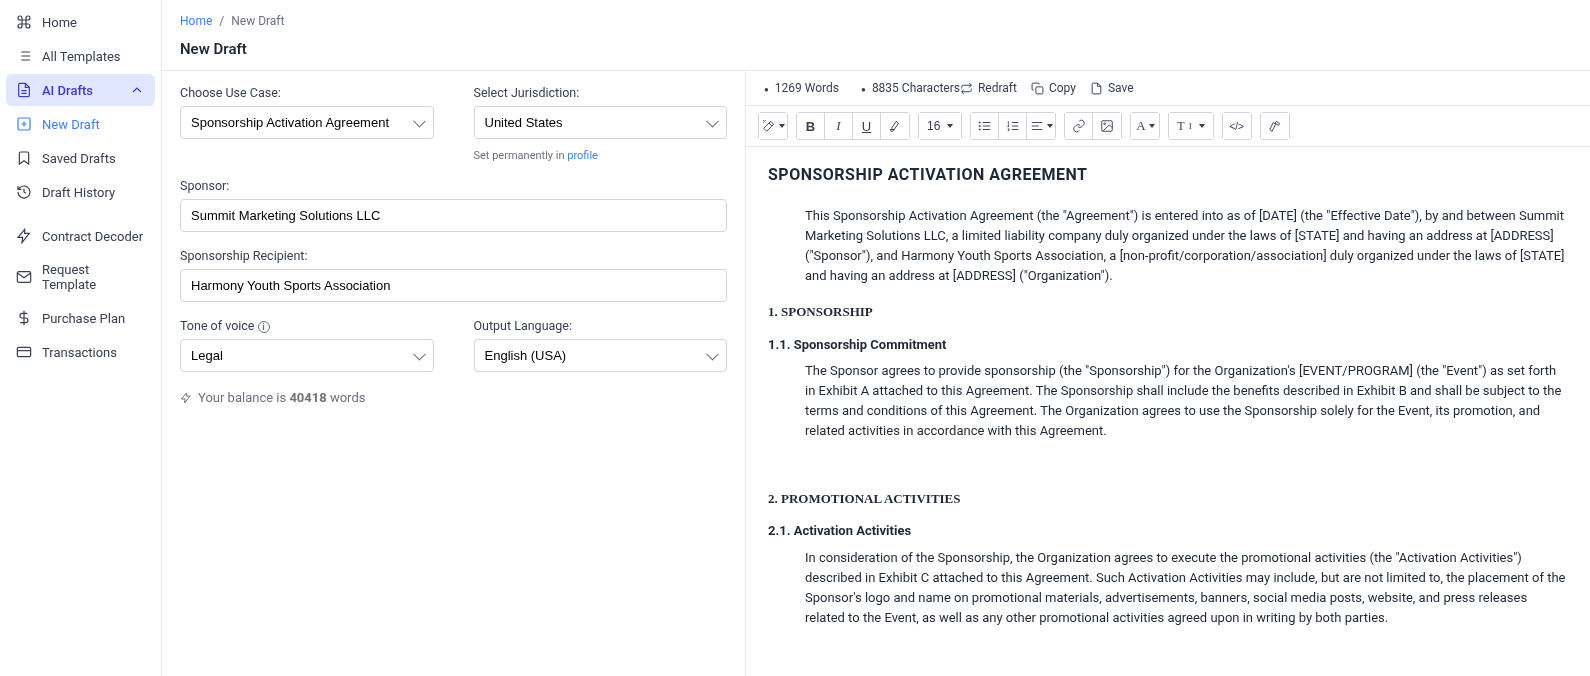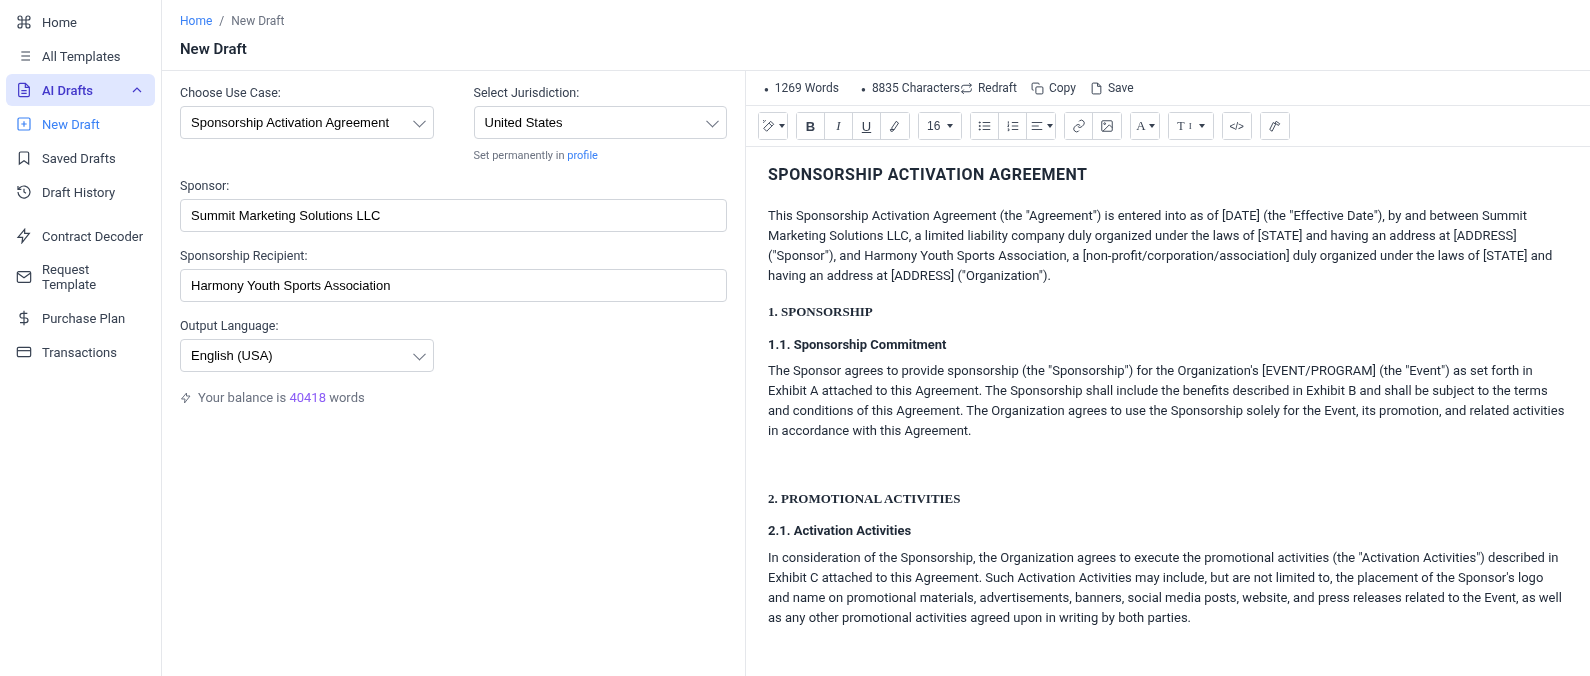--- a/index.html
+++ b/index.html
@@ -22,41 +22,41 @@
 .form-grid { display: grid; grid-template-columns: 1fr 1fr; gap: 16px 40px; }
 .form-field { display: flex; flex-direction: column; gap: 6px; }
 .form-field.full { grid-column: 1 / -1; }
 .form-label { font-size: 12.5px; color: #374151; }
 .form-select, .form-input { border: 1px solid #d1d5db; border-radius: 4px; padding: 8px 10px; font-size: 13px; background: #fff; width: 100%; appearance: none; }
 .form-select-wrap { position: relative; }
 .form-select-wrap::after { content: ""; position: absolute; right: 10px; top: 50%; width: 8px; height: 8px; border-right: 1.5px solid #6b7280; border-bottom: 1.5px solid #6b7280; transform: translateY(-70%) rotate(45deg); pointer-events: none; }
 .hint { font-size: 11px; color: #6b7280; margin-top: 4px; }
 .hint a { color: #3b82f6; text-decoration: none; }
 .balance { margin-top: 18px; font-size: 13px; color: #6b7280; display: flex; align-items: center; gap: 6px; }
-.balance b { color: #8b5cf6; font-weight: 400; }
+.balance b { color: #737373; font-weight: 700; }
 .create-btn { margin-top: 20px; float: right; background: #4f6ff5; color: #fff; border: none; border-radius: 6px; padding: 10px 16px; font-size: 14px; font-weight: 500; cursor: pointer; display: inline-flex; align-items: center; gap: 6px; box-shadow: 0 0 0 3px rgba(79,111,245,.25); }
 .editor-pane { flex: 1; display: flex; flex-direction: column; overflow: hidden; }
 .stats-bar { display: flex; align-items: center; justify-content: flex-start; padding: 10px 18px; font-size: 12px; color: #374151; border-bottom: 1px solid #e5e7eb; }
 .stats-left { display: flex; gap: 22px; }
 .stat-item::before { content: "●"; font-size: 8px; margin-right: 6px; color: #374151; }
 .stats-right { display: flex; gap: 14px; }
 .stat-action { display: inline-flex; align-items: center; gap: 5px; cursor: pointer; color: #374151; }
 .stat-action svg { width: 13px; height: 13px; stroke: currentColor; fill: none; stroke-width: 1.8; }
 .toolbar { display: flex; gap: 8px; padding: 6px 12px; border-bottom: 1px solid #e5e7eb; align-items: center; }
 .toolbar-group { display: flex; border: 1px solid #d1d5db; border-radius: 3px; }
 .toolbar-btn { width: 28px; height: 26px; display: inline-flex; align-items: center; justify-content: center; background: #fff; border: none; border-right: 1px solid #d1d5db; cursor: pointer; font-size: 13px; color: #374151; position: relative; }
 .toolbar-btn:last-child { border-right: none; }
 .toolbar-btn.wide { width: auto; padding: 0 8px; font-size: 12px; gap: 4px; }
 .toolbar-btn svg { width: 14px; height: 14px; stroke: currentColor; fill: none; stroke-width: 1.6; }
 .caret::after { content: ""; display: inline-block; width: 0; height: 0; border-left: 3px solid transparent; border-right: 3px solid transparent; border-top: 4px solid #374151; margin-left: 3px; }
 .doc-body { flex: 1; overflow-y: auto; padding: 16px 22px; font-size: 13px; line-height: 1.55; color: #1f2937; position: relative; }
 .doc-body h2 { font-size: 16px; font-weight: 700; letter-spacing: .5px; margin-bottom: 18px; }
 .doc-body h3 { font-size: 13px; font-weight: 700; margin: 16px 0 8px; font-family: Liberation Serif, serif; }
 .doc-body h4 { font-size: 13px; font-weight: 700; margin: 12px 0 6px; }
-.doc-body p { margin-bottom: 12px; }
+.doc-body p { margin-bottom: 12px; margin-left: 37px; }
 .info-icon { display:inline-flex; width:12px; height:12px; border:1px solid #6b7280; border-radius:50%; font-size:9px; align-items:center; justify-content:center; margin-left:3px; color:#6b7280; font-weight:bold; }
 </style>
 </head>
 <body>
 
 <div class="app">
   <aside class="sidebar">
     <div class="nav-item">
       <span class="nav-icon">
           <svg viewBox="0 0 24 24">
@@ -184,20 +184,30 @@
               <span>Set permanently in </span><a href="#">profile</a>
             </div>
           </div>
           <div class="form-field full">
             <label class="form-label">Sponsor:</label>
             <input class="form-input" value="Summit Marketing Solutions LLC" style="">
           </div>
           <div class="form-field full">
             <label class="form-label">Sponsorship Recipient:</label>
             <input class="form-input" value="Harmony Youth Sports Association" style="">
+          </div>
+          <div class="form-field">
+            <label class="form-label">
+              <span>Tone of voice</span><span class="info-icon">i</span>
+            </label>
+            <div class="form-select-wrap">
+              <select class="form-select">
+                <option>Legal</option>
+              </select>
+            </div>
           </div>
           <div class="form-field">
             <label class="form-label">Output Language:</label>
             <div class="form-select-wrap">
               <select class="form-select">
                 <option>English (USA)</option>
               </select>
             </div>
           </div>
         </div>

